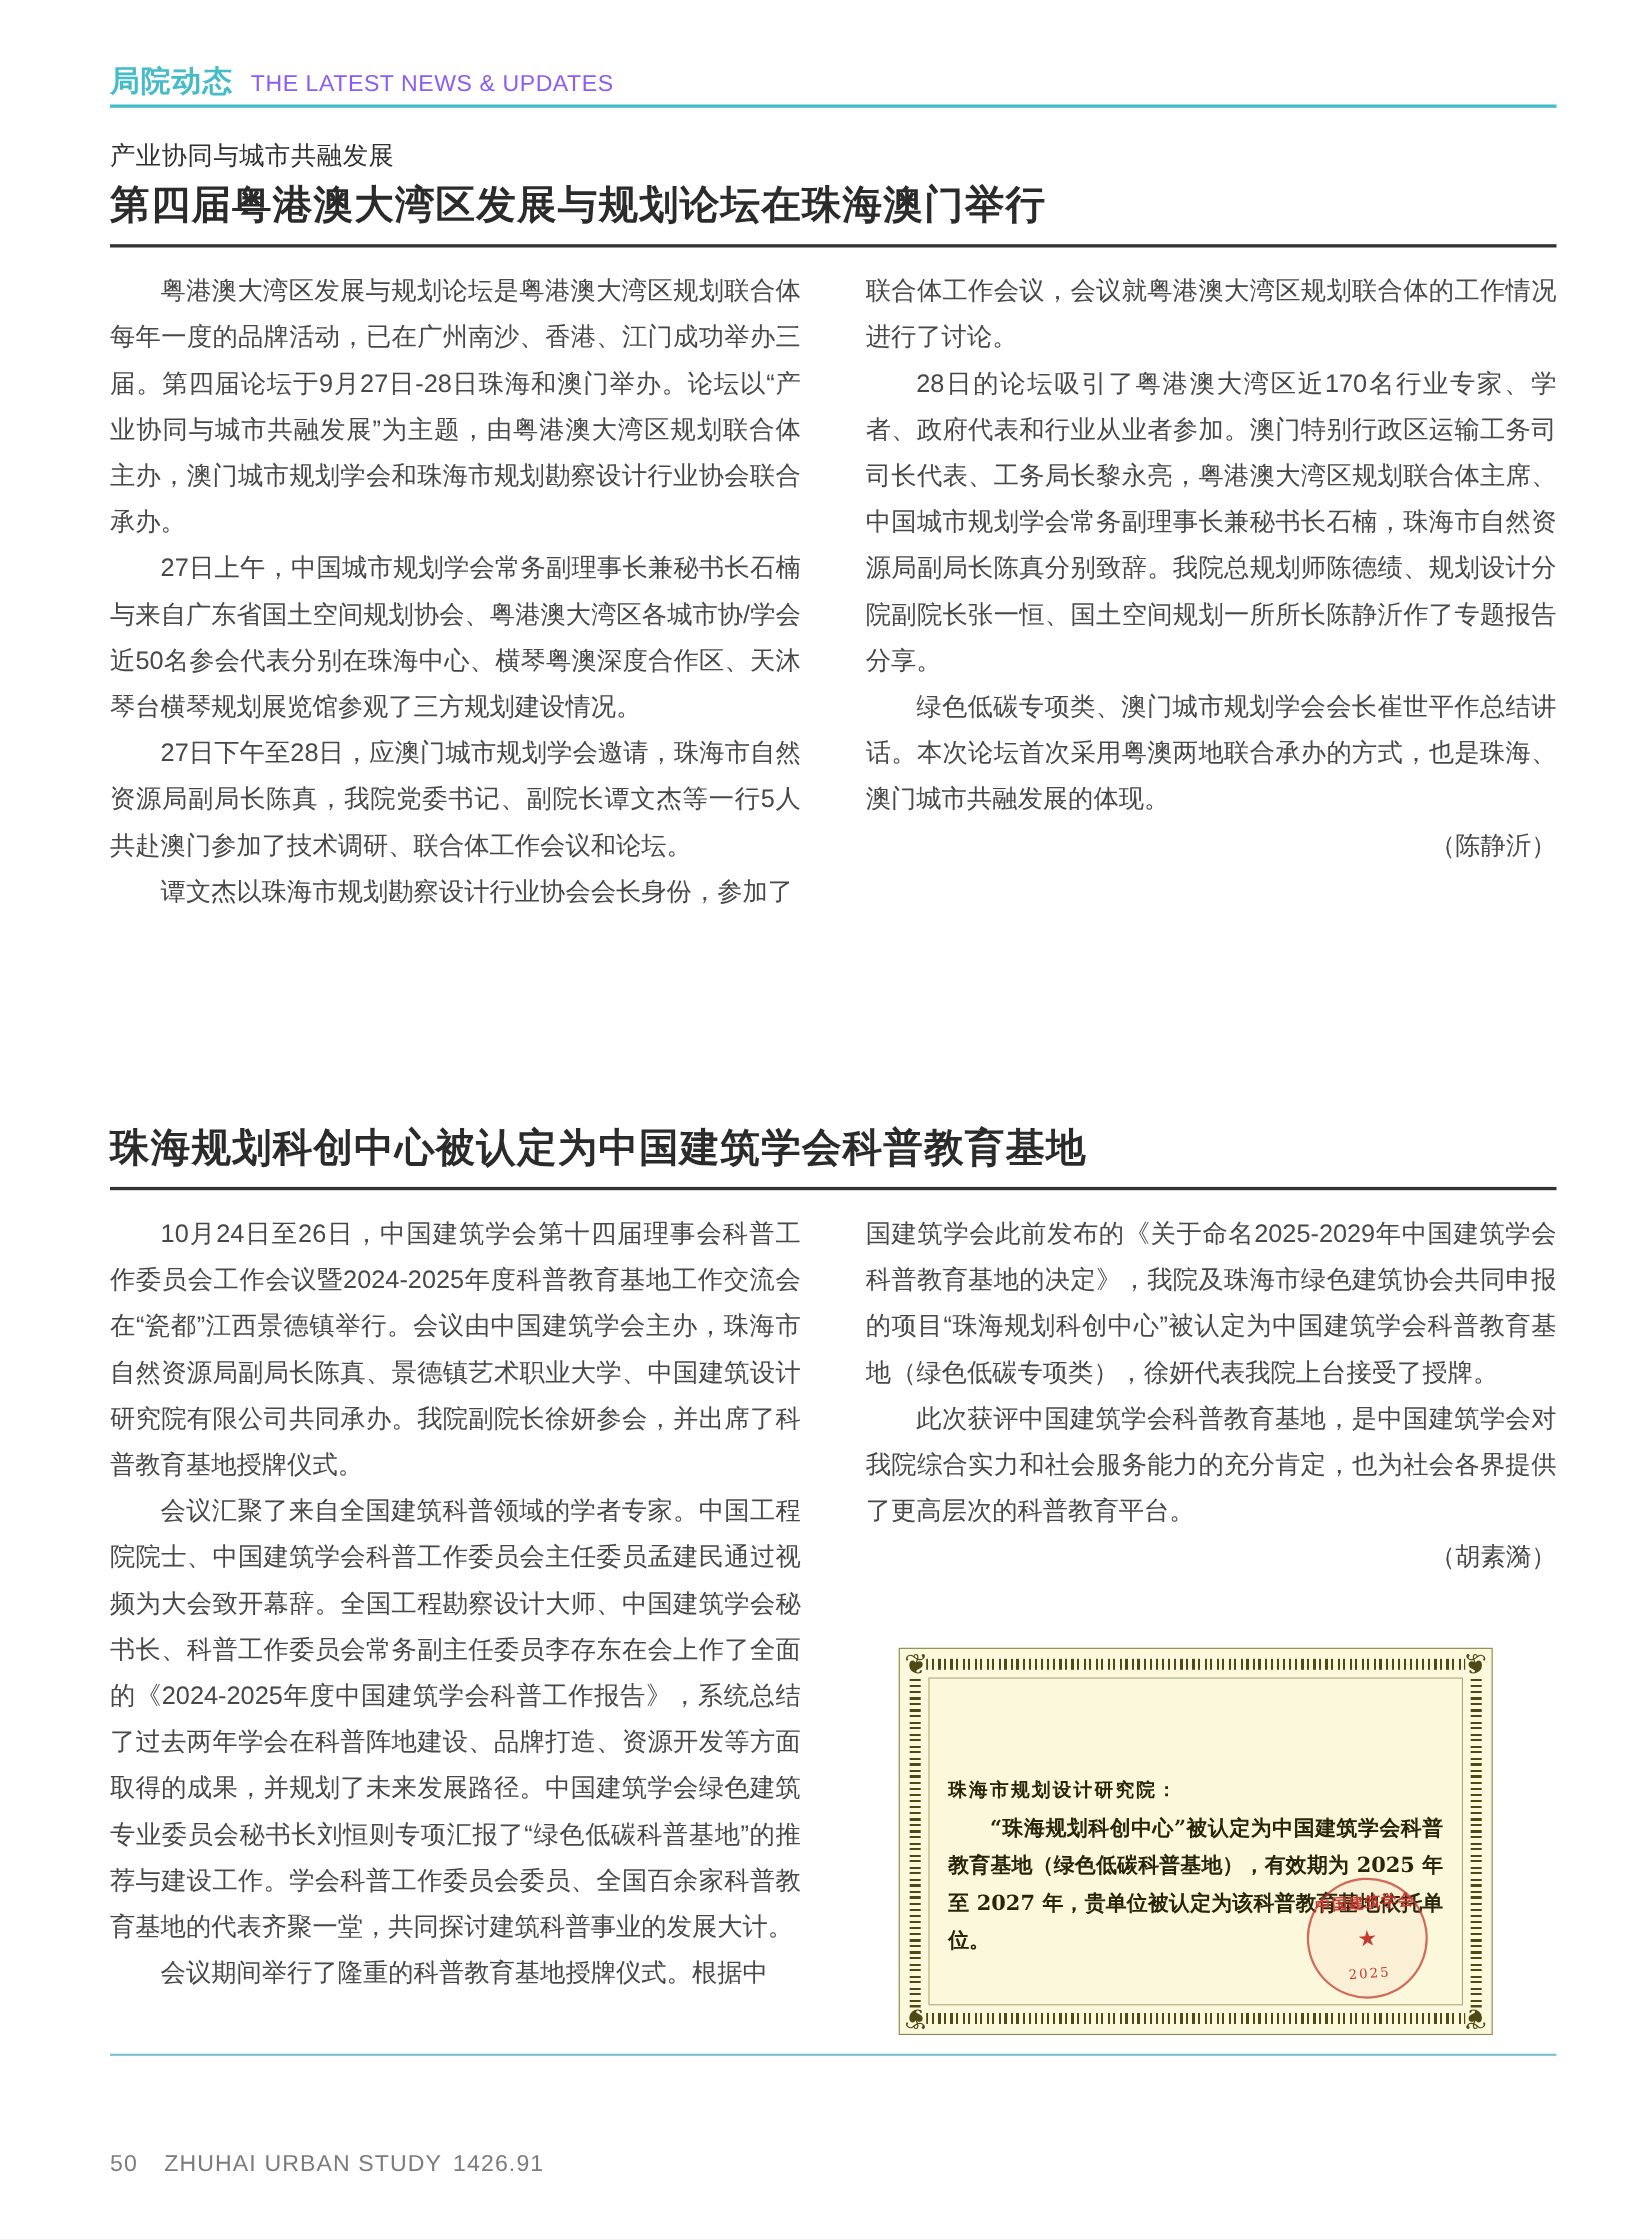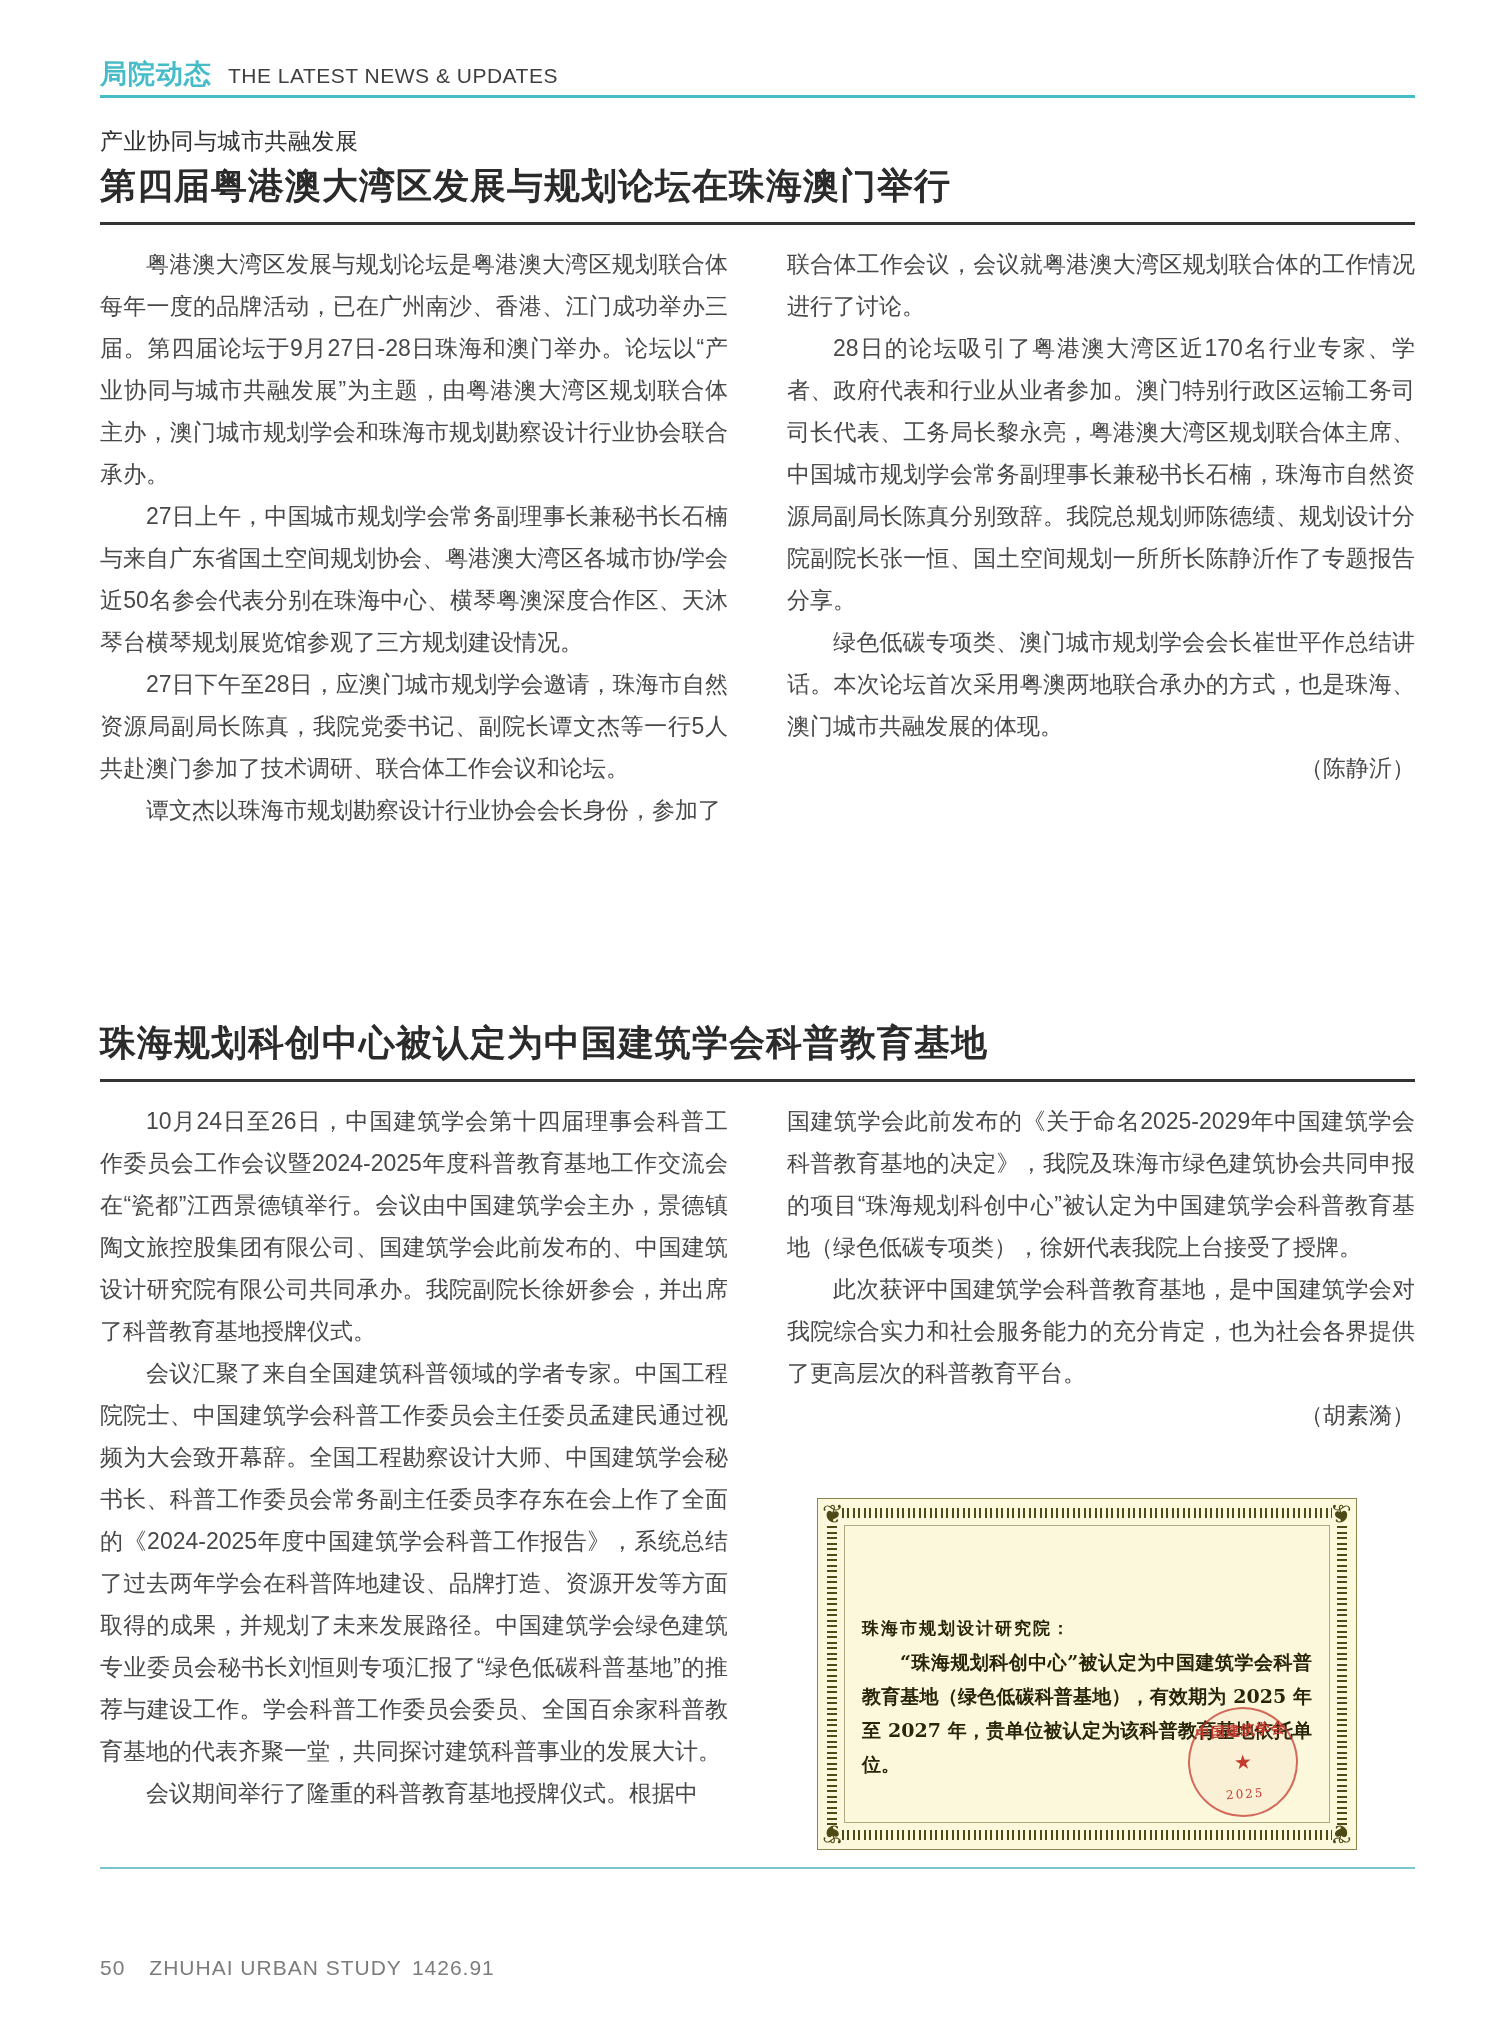--- a/index.html
+++ b/index.html
@@ -6,21 +6,21 @@
   html,body { background:#e9e9e9; }
   .page {
     position:relative; width:1500px; height:2036px;
     background:#ffffff; overflow:hidden;
     font-family:"Liberation Sans","DejaVu Sans",sans-serif;
     color:#474747;
   }
   
   .masthead { position:absolute; top:56px; left:100px; width:1315px; white-space:nowrap; }
   .masthead .zh { font-size:27px; font-weight:bold; color:#45BCC8; letter-spacing:1px; vertical-align:baseline; }
-  .masthead .en { font-size:21px; color:#404040; margin-left:16px; letter-spacing:0.5px; }
+  .masthead .en { font-size:21px; color:#8b5cf6; margin-left:16px; letter-spacing:0.5px; }
   .teal-rule { position:absolute; top:95px; left:100px; width:1315px; height:3px; background:#45BCC8; }
 
   
   .article { position:absolute; left:100px; width:1315px; }
   .article1 { top:126px; }
   .article2 { top:1014px; }
   .kicker { font-size:23px; color:#303030; font-weight:500; letter-spacing:0.5px; }
   .title  { font-size:36px; line-height:46px; font-weight:bold; color:#2b2b2b; letter-spacing:1px; margin-top:6px; }
   .title-rule { height:3px; background:#333333; margin-top:13px; }
   .cols { display:flex; gap:59px; margin-top:18px; }
@@ -104,21 +104,21 @@
       </div>
     </div>
   </section>
 
   <section class="article article2">
     <h1 class="title">珠海规划科创中心被认定为中国建筑学会科普教育基地</h1>
     <div class="title-rule"></div>
     <div class="cols">
       <div class="col">
 
-      <p class="para indent">10月24日至26日，中国建筑学会第十四届理事会科普工作委员会工作会议暨2024-2025年度科普教育基地工作交流会在“瓷都”江西景德镇举行。会议由中国建筑学会主办，景德镇陶文旅控股集团有限公司、国建筑学会此前发布的、中国建筑设计研究院有限公司共同承办。我院副院长徐妍参会，并出席了科普教育基地授牌仪式。</p>
+      <p class="para indent">10月24日至26日，中国建筑学会第十四届理事会科普工作委员会工作会议暨2024-2025年度科普教育基地工作交流会在“瓷都”江西景德镇举行。会议由中国建筑学会主办，珠海市自然资源局副局长陈真、景德镇艺术职业大学、中国建筑设计研究院有限公司共同承办。我院副院长徐妍参会，并出席了科普教育基地授牌仪式。</p>
           <p class="para indent">会议汇聚了来自全国建筑科普领域的学者专家。中国工程院院士、中国建筑学会科普工作委员会主任委员孟建民通过视频为大会致开幕辞。全国工程勘察设计大师、中国建筑学会秘书长、科普工作委员会常务副主任委员李存东在会上作了全面的《2024-2025年度中国建筑学会科普工作报告》，系统总结了过去两年学会在科普阵地建设、品牌打造、资源开发等方面取得的成果，并规划了未来发展路径。中国建筑学会绿色建筑专业委员会秘书长刘恒则专项汇报了“绿色低碳科普基地”的推荐与建设工作。学会科普工作委员会委员、全国百余家科普教育基地的代表齐聚一堂，共同探讨建筑科普事业的发展大计。</p>
           <p class="para indent">会议期间举行了隆重的科普教育基地授牌仪式。根据中</p>
         </div>
       <div class="col">
         <div>
 
         <p class="para cont">国建筑学会此前发布的《关于命名2025-2029年中国建筑学会科普教育基地的决定》，我院及珠海市绿色建筑协会共同申报的项目“珠海规划科创中心”被认定为中国建筑学会科普教育基地（绿色低碳专项类），徐妍代表我院上台接受了授牌。</p>
             <p class="para indent">此次获评中国建筑学会科普教育基地，是中国建筑学会对我院综合实力和社会服务能力的充分肯定，也为社会各界提供了更高层次的科普教育平台。</p>
           </div>
         <p class="byline">（胡素漪）</p>

